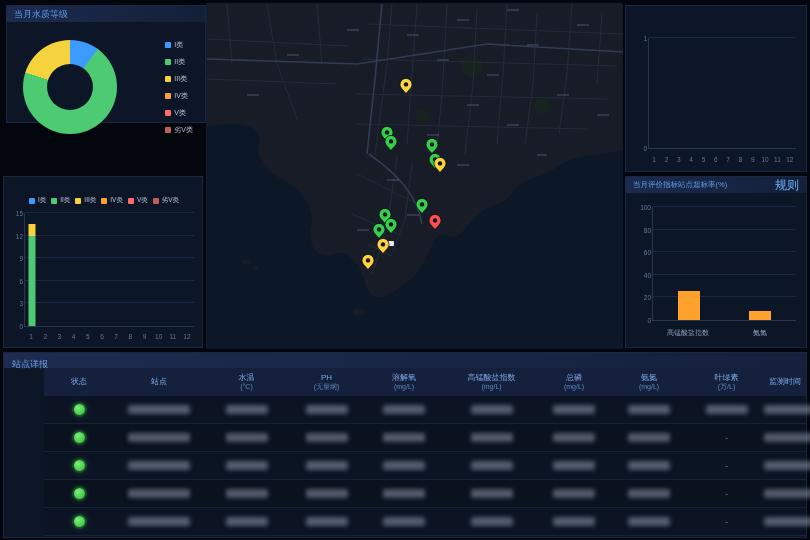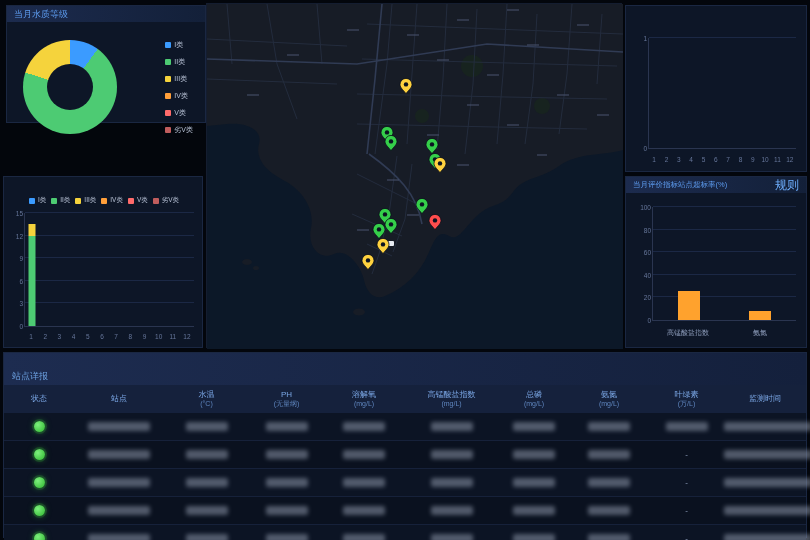--- a/index.html
+++ b/index.html
@@ -41,22 +41,22 @@
   #yearplot{left:20px;right:8px;top:36px;bottom:20px;}
   #yearxlabels{left:20px;right:8px;bottom:7px;}
   #exceedplot{left:22px;right:10px;top:32px;bottom:22px;}
   #exceedxlabels{left:22px;right:10px;bottom:8px;}
   #rateplot{left:26px;right:10px;top:30px;bottom:26px;}
   #ratexlabels{left:26px;right:10px;bottom:9px;}
   #ratexlabels span{font-size:7px;color:#8b9ab8;}
 
   
   .t-title{height:15px;line-height:15px;background:linear-gradient(90deg,#1d2c50,#14203c);
-           color:#6ca0e0;font-size:9px;padding:16px 8px;}
-  .t-head,.trow{display:grid;grid-template-columns:70px 90px 85px 75px 80px 95px 70px 80px 75px 1fr;align-items:center;}
+           color:#6ca0e0;font-size:9px;padding:4px 8px;}
+  .t-head,.trow{display:grid;grid-template-columns:70px 90px 85px 75px 80px 95px 70px 80px 75px 1fr;align-items:center;margin-left:40px;}
   .t-head{height:28px;background:#15213c;}
   .th{text-align:center;font-size:8px;color:#7aa6e4;line-height:1.25;}
   .th .u{display:block;font-size:7px;color:#5f86bf;}
   .trow{height:28px;background:#0c1424;border-bottom:1px solid #16213a;cursor:pointer;}
   .trow:nth-child(even){background:#0a111f;}
   .tcell{display:flex;justify-content:center;align-items:center;font-size:8px;color:#93a3c0;height:100%;}
   .dot{width:11px;height:11px;border-radius:50%;
        background:radial-gradient(circle at 35% 35%,#7df07d,#2db52d);
        box-shadow:0 0 0 2px rgba(61,190,61,.22),0 0 6px rgba(61,190,61,.55);}
   .blurblock{height:9px;width:42px;border-radius:2px;background:#97a1b4;opacity:.5;filter:blur(2px);}

